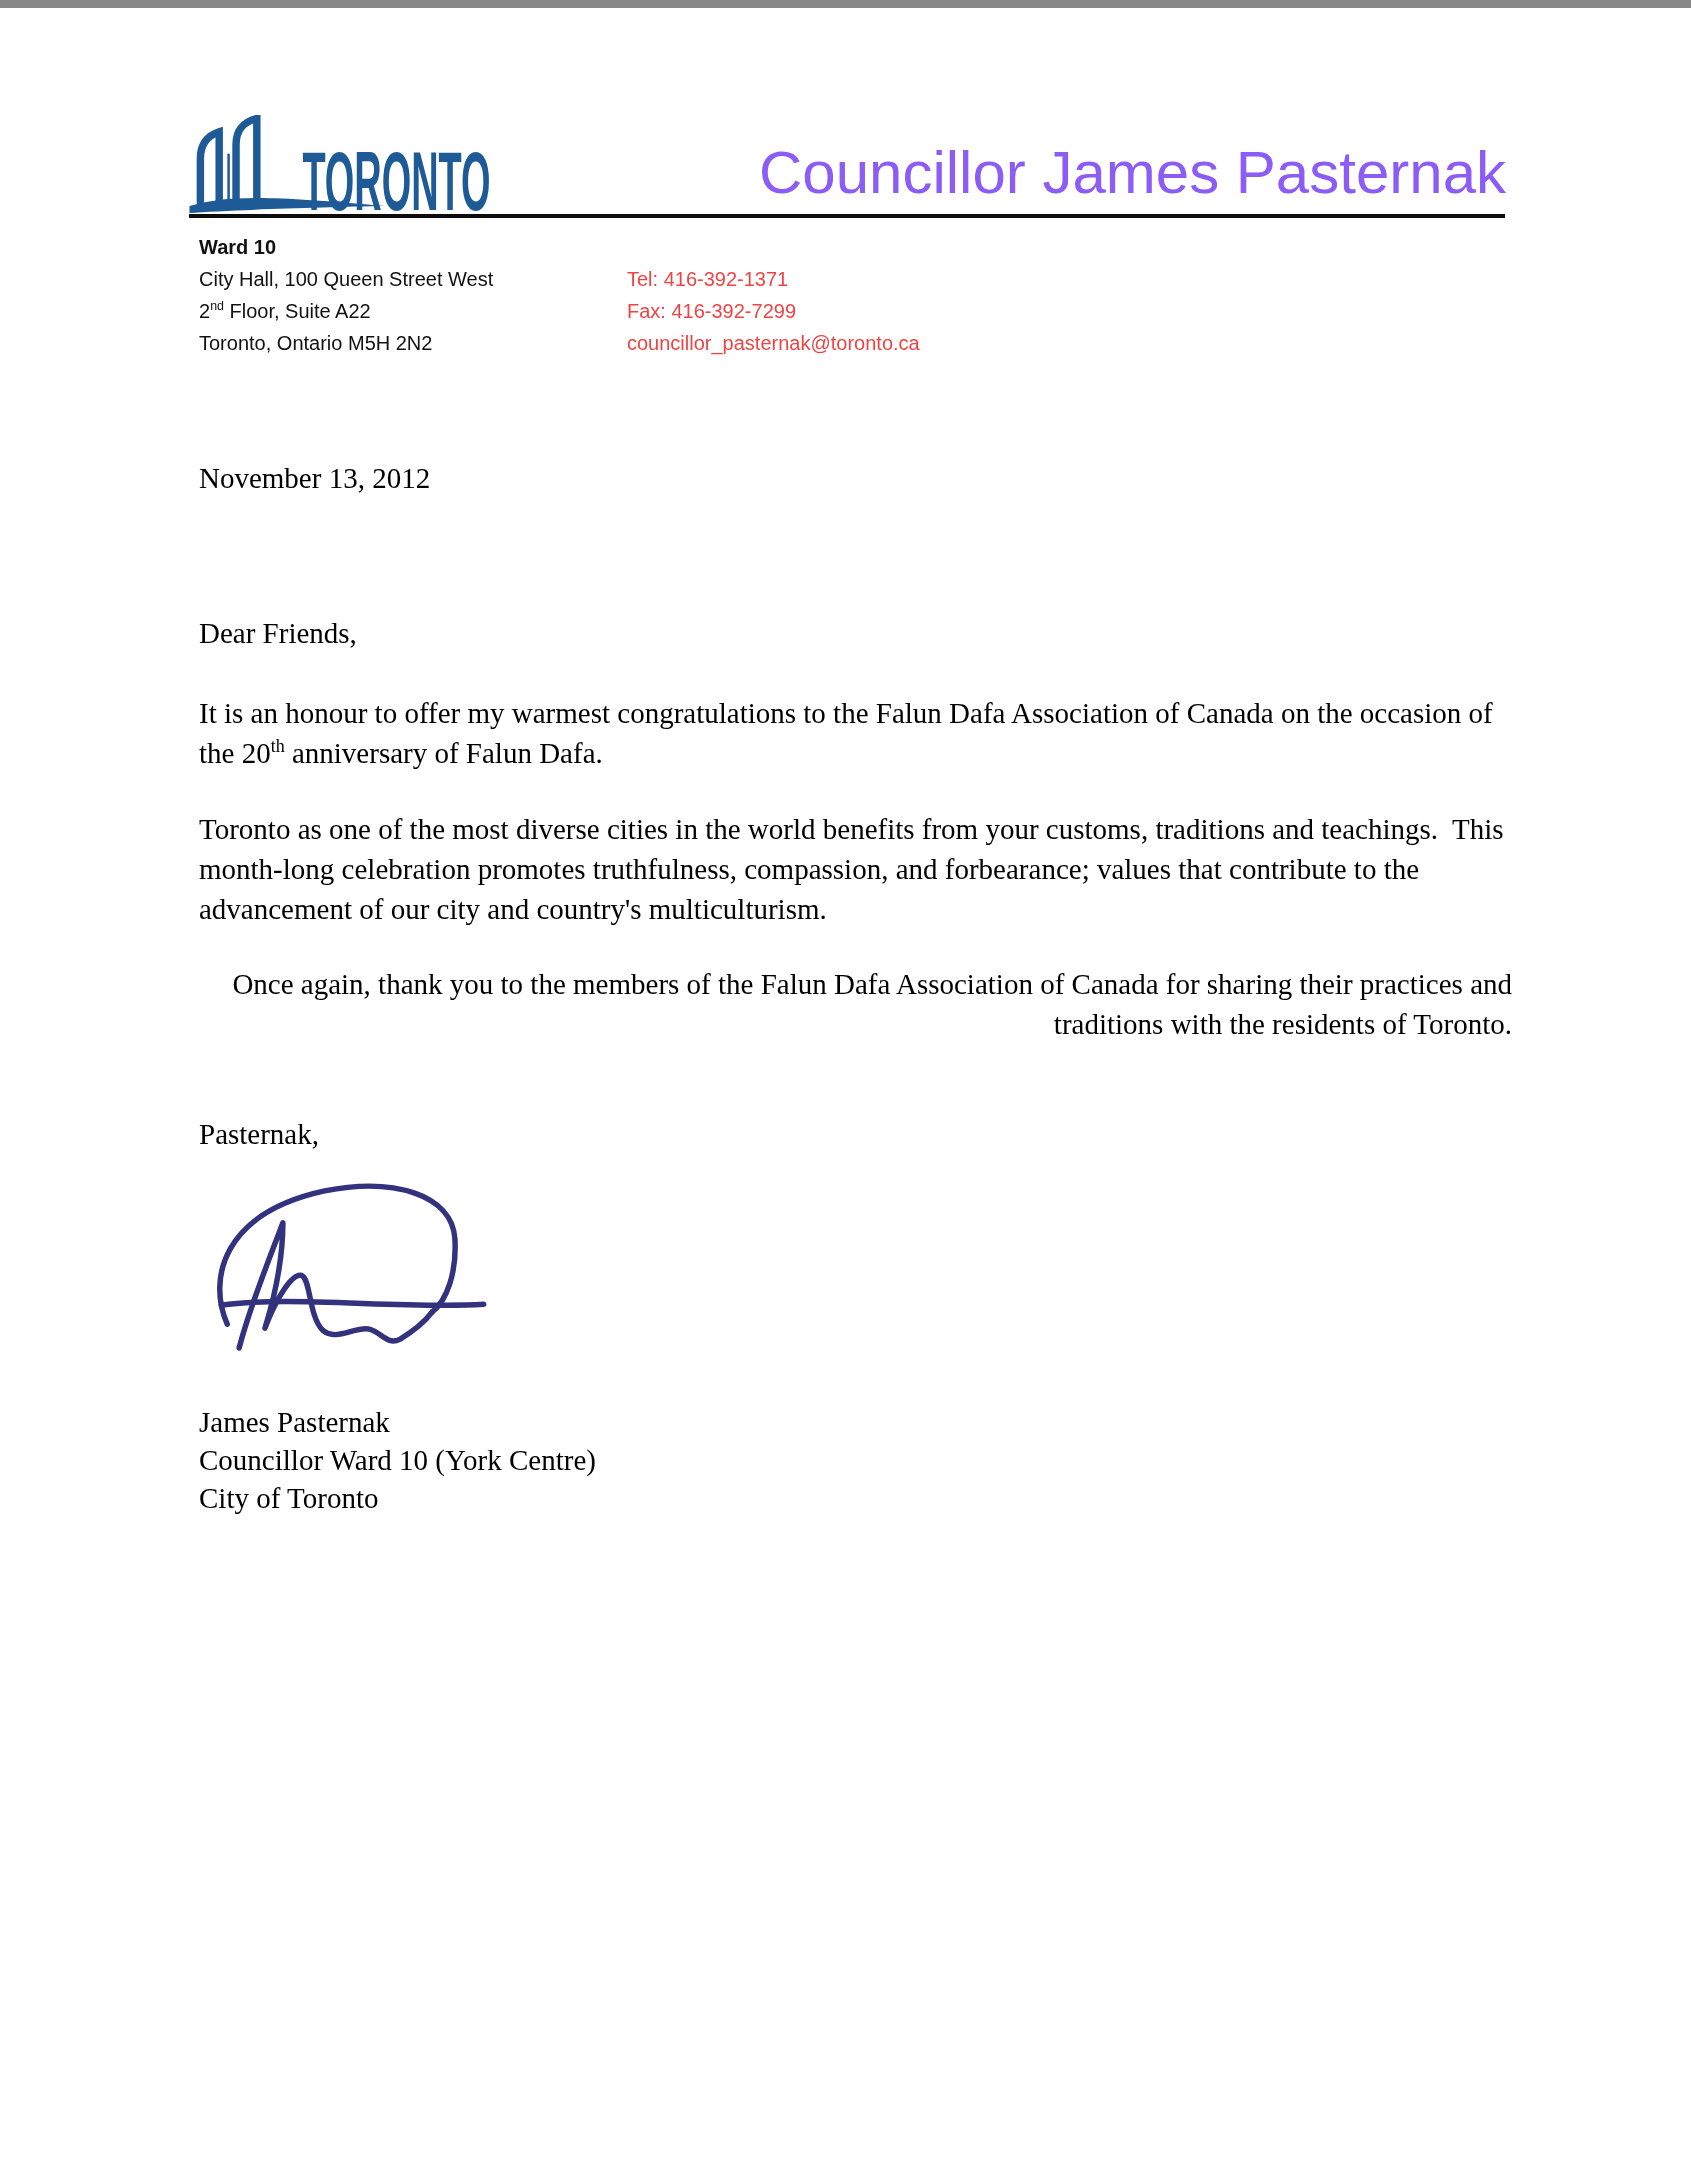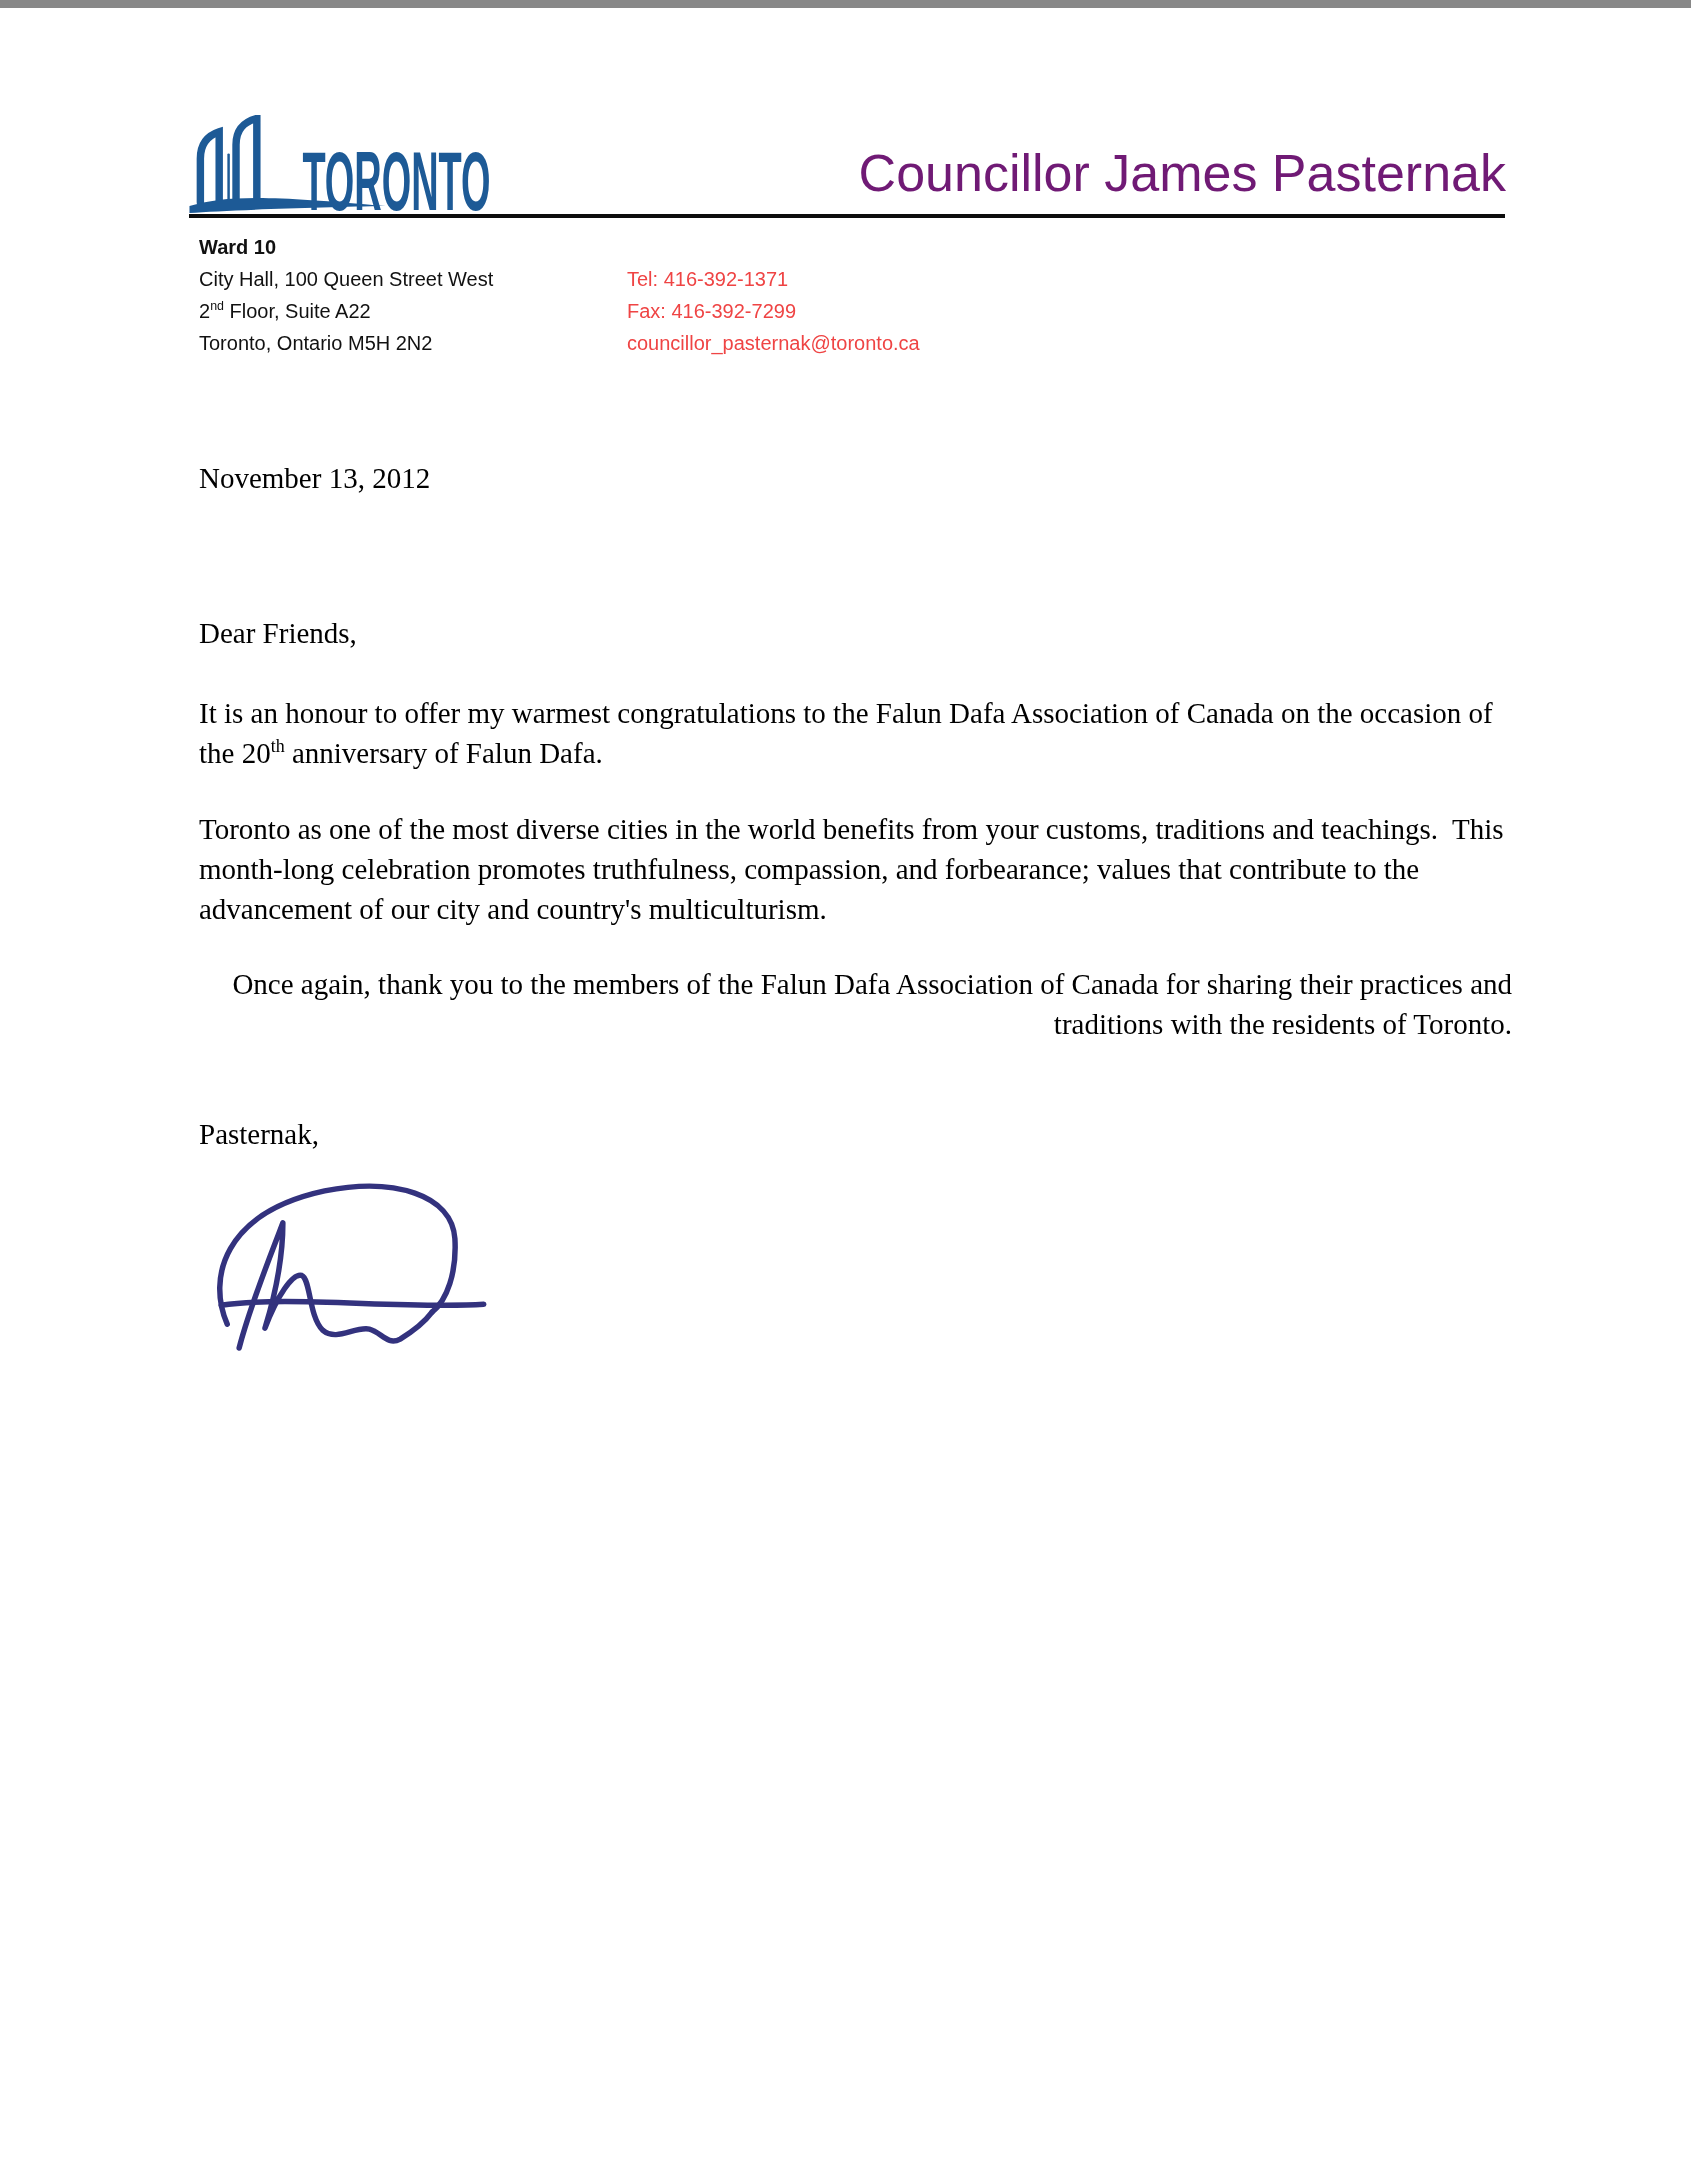--- a/index.html
+++ b/index.html
@@ -22,24 +22,24 @@
     width: 310px;
     height: 103px;
   }
   .masthead-title {
     position: absolute;
     left: 557px;
     right: 186px;
     top: 133px;
     text-align: right;
     font-family: "Liberation Sans", sans-serif;
-    font-size: 52px;
+    font-size: 60px;
     line-height: 64px;
     font-weight: 400;
-    color: #701a75;
+    color: #8b5cf6;
     white-space: nowrap;
   }
   .masthead-rule {
     position: absolute;
     left: 189px;
     top: 206px;
     width: 1316px;
     height: 4px;
     background: #0d0d0d;
   }
@@ -140,16 +140,21 @@
 
     
     <svg class="signature-wrap" viewBox="0 0 290 175" xmlns="http://www.w3.org/2000/svg">
       <g stroke="#33327e" stroke-width="5.5" fill="none" stroke-linecap="round" stroke-linejoin="round">
         <path d="M22 146 C2 100 18 34 120 12 C190 -2 248 16 251 60 C253 94 243 122 228 134"></path>
         <path d="M34 170 C46 124 70 66 78 44 C78 86 68 124 60 150 C72 118 88 94 97 97 C106 101 104 138 118 152 C132 164 150 148 165 151 C177 154 183 168 196 161 C211 152 222 142 228 134"></path>
         <path d="M16 127 C80 117 200 131 280 126"></path>
       </g>
     </svg>
 
+    <div class="sig-block">
+      <div>James Pasternak</div>
+      <div>Councillor Ward 10 (York Centre)</div>
+      <div>City of Toronto</div>
+    </div>
   </div>
 
 </div>
 
 
 </body></html>

